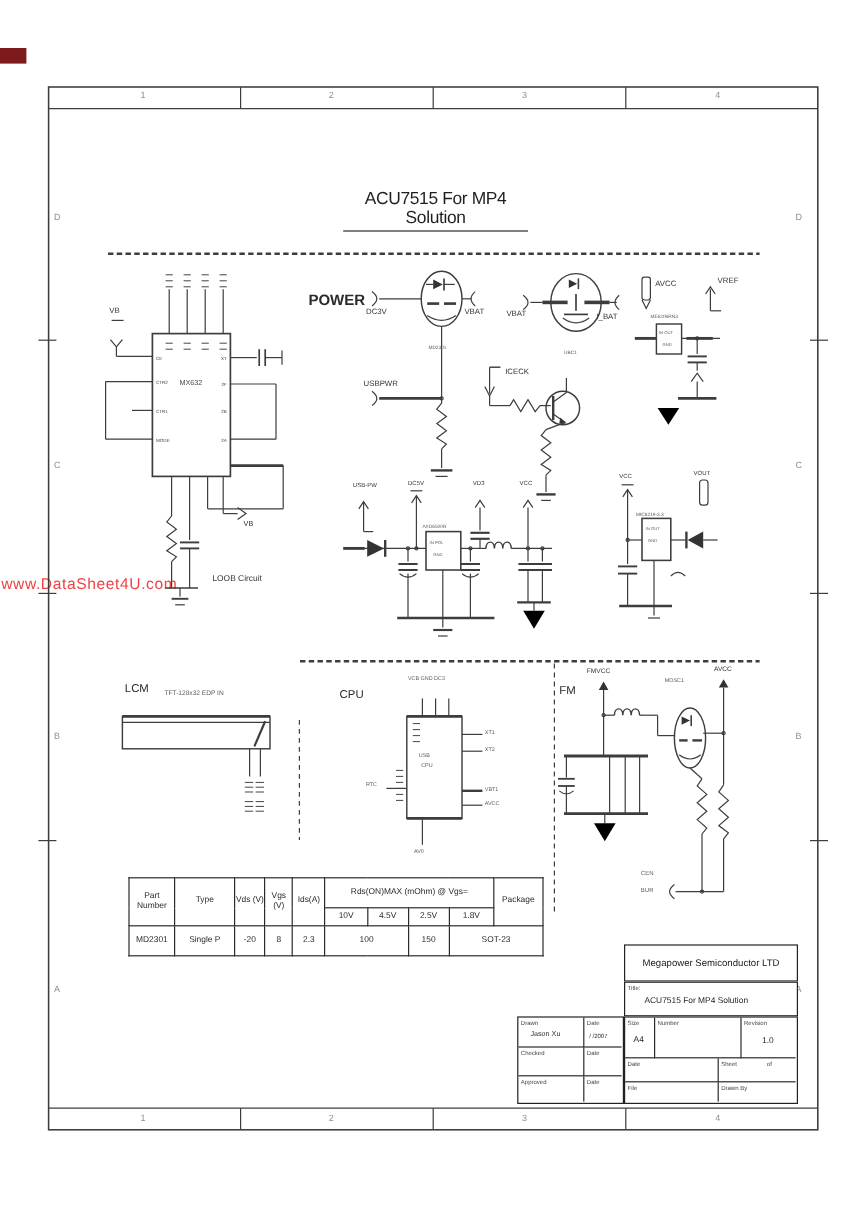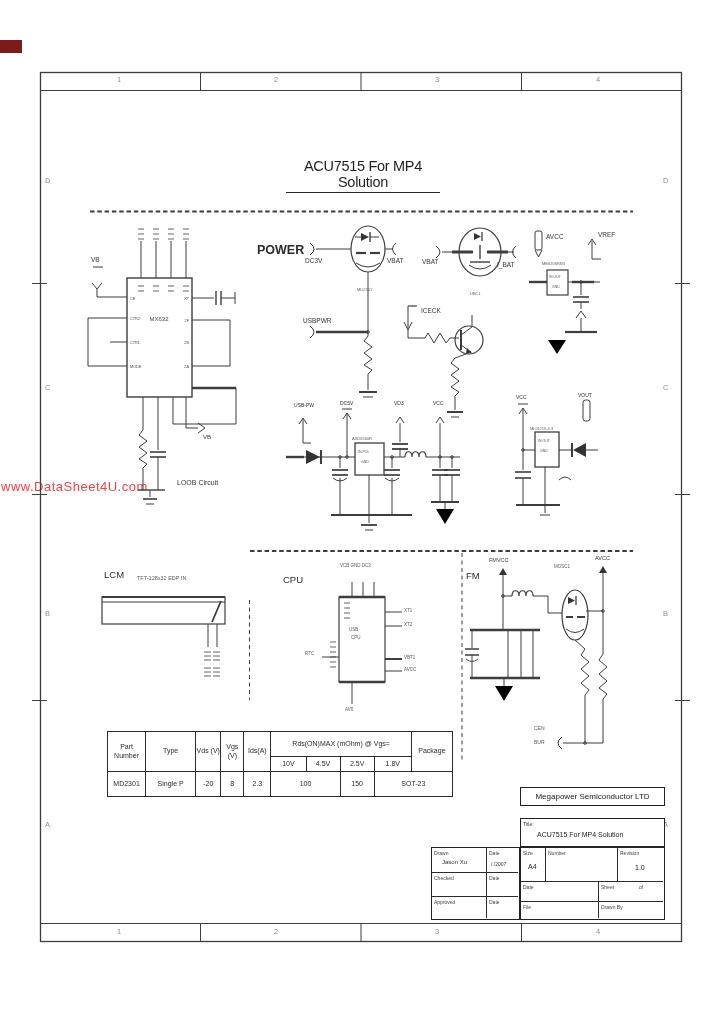--- a/index.html
+++ b/index.html
@@ -492,21 +492,21 @@
         <td>2.3</td>
         <td colspan="2" class="ar">100</td>
         <td>150</td>
         <td colspan="2" class="ar">SOT-23</td>
       </tr>
     </tbody>
       </table>
   </div>
 
   <div class="tb">
-    <div class="box" style="left:89px;top:0;width:145px;height:19px;display:flex;align-items:center;justify-content:center;">
+    <div class="box" style="left:89px;top:0;width:145px;height:31px;display:flex;align-items:center;justify-content:center;">
       <span style="font-size:8px;color:#222;">Megapower Semiconductor LTD</span>
     </div>
     <div class="box" style="left:89px;top:31px;width:145px;height:29px;">
       <span class="k">Title:</span>
       <span style="position:absolute;left:16px;top:12px;font-size:7px;color:#222;white-space:nowrap;">ACU7515 For MP4 Solution</span>
     </div>
 
     <div class="box" style="left:0;top:60px;width:89px;height:73px;border-width:1.6px;">
       <div class="cell" style="left:0;top:0;width:55px;height:25px;border-width:0 1px 1.6px 0;">
         <span class="k">Drawn</span>

